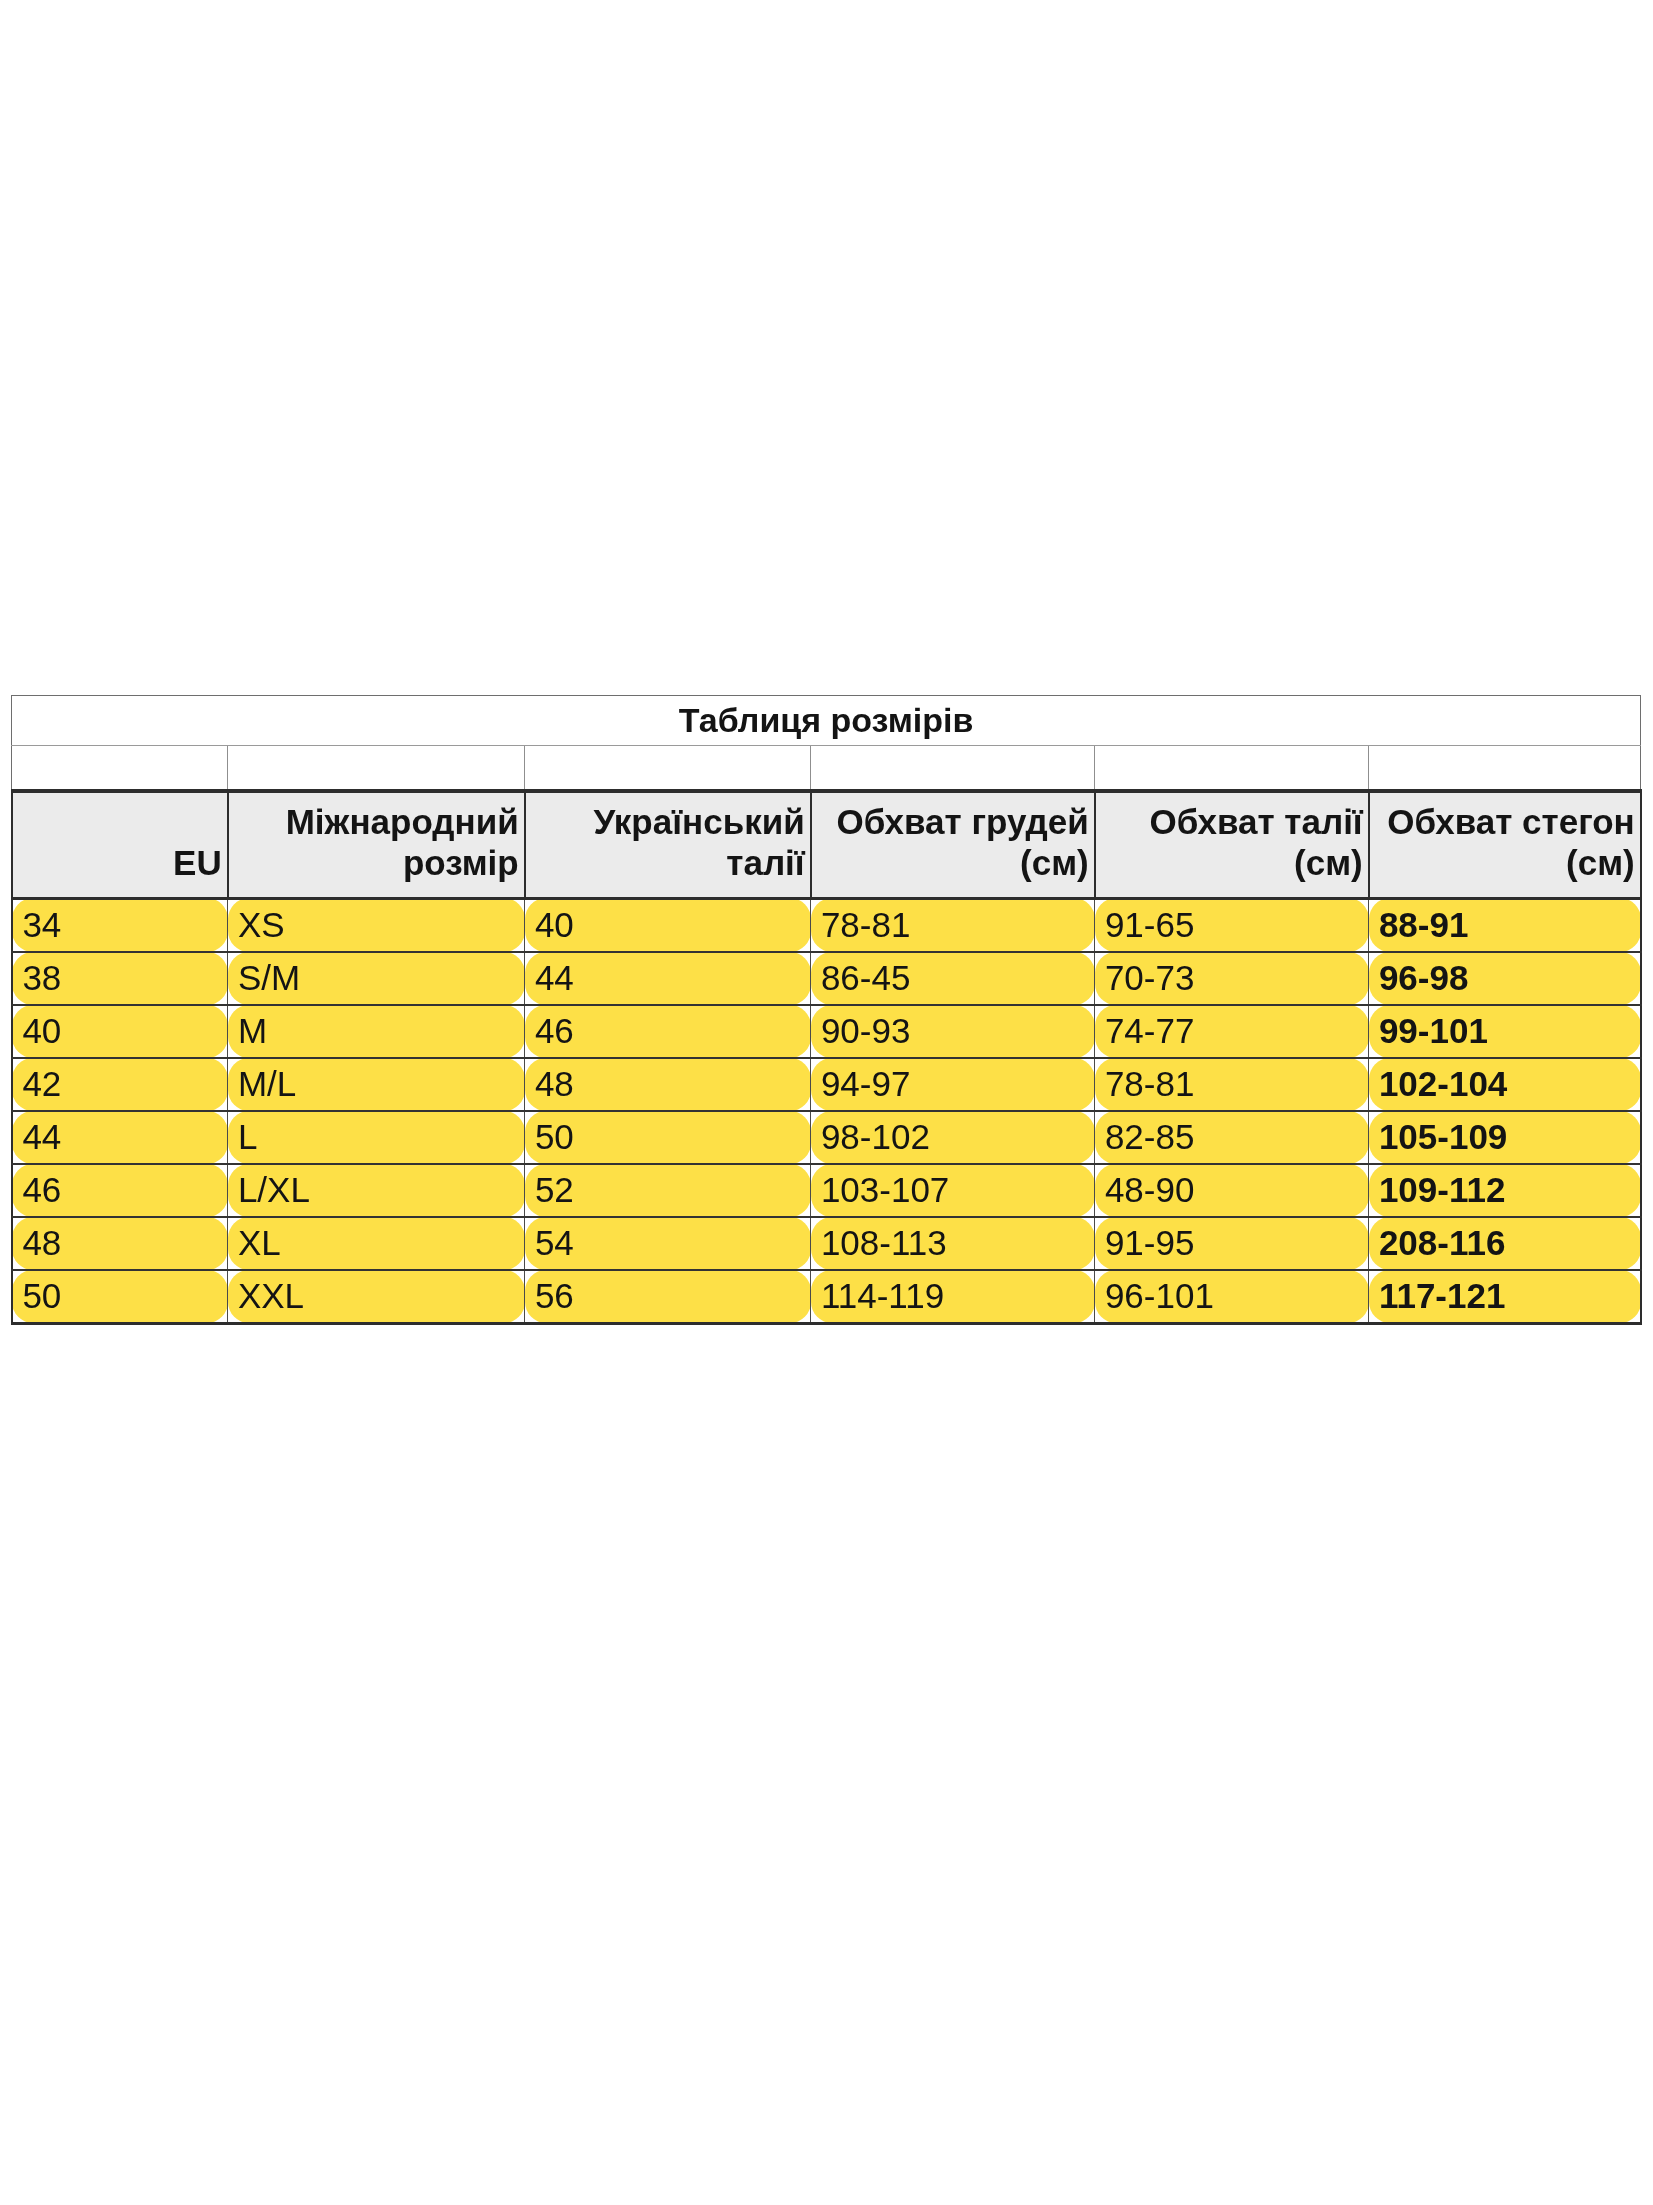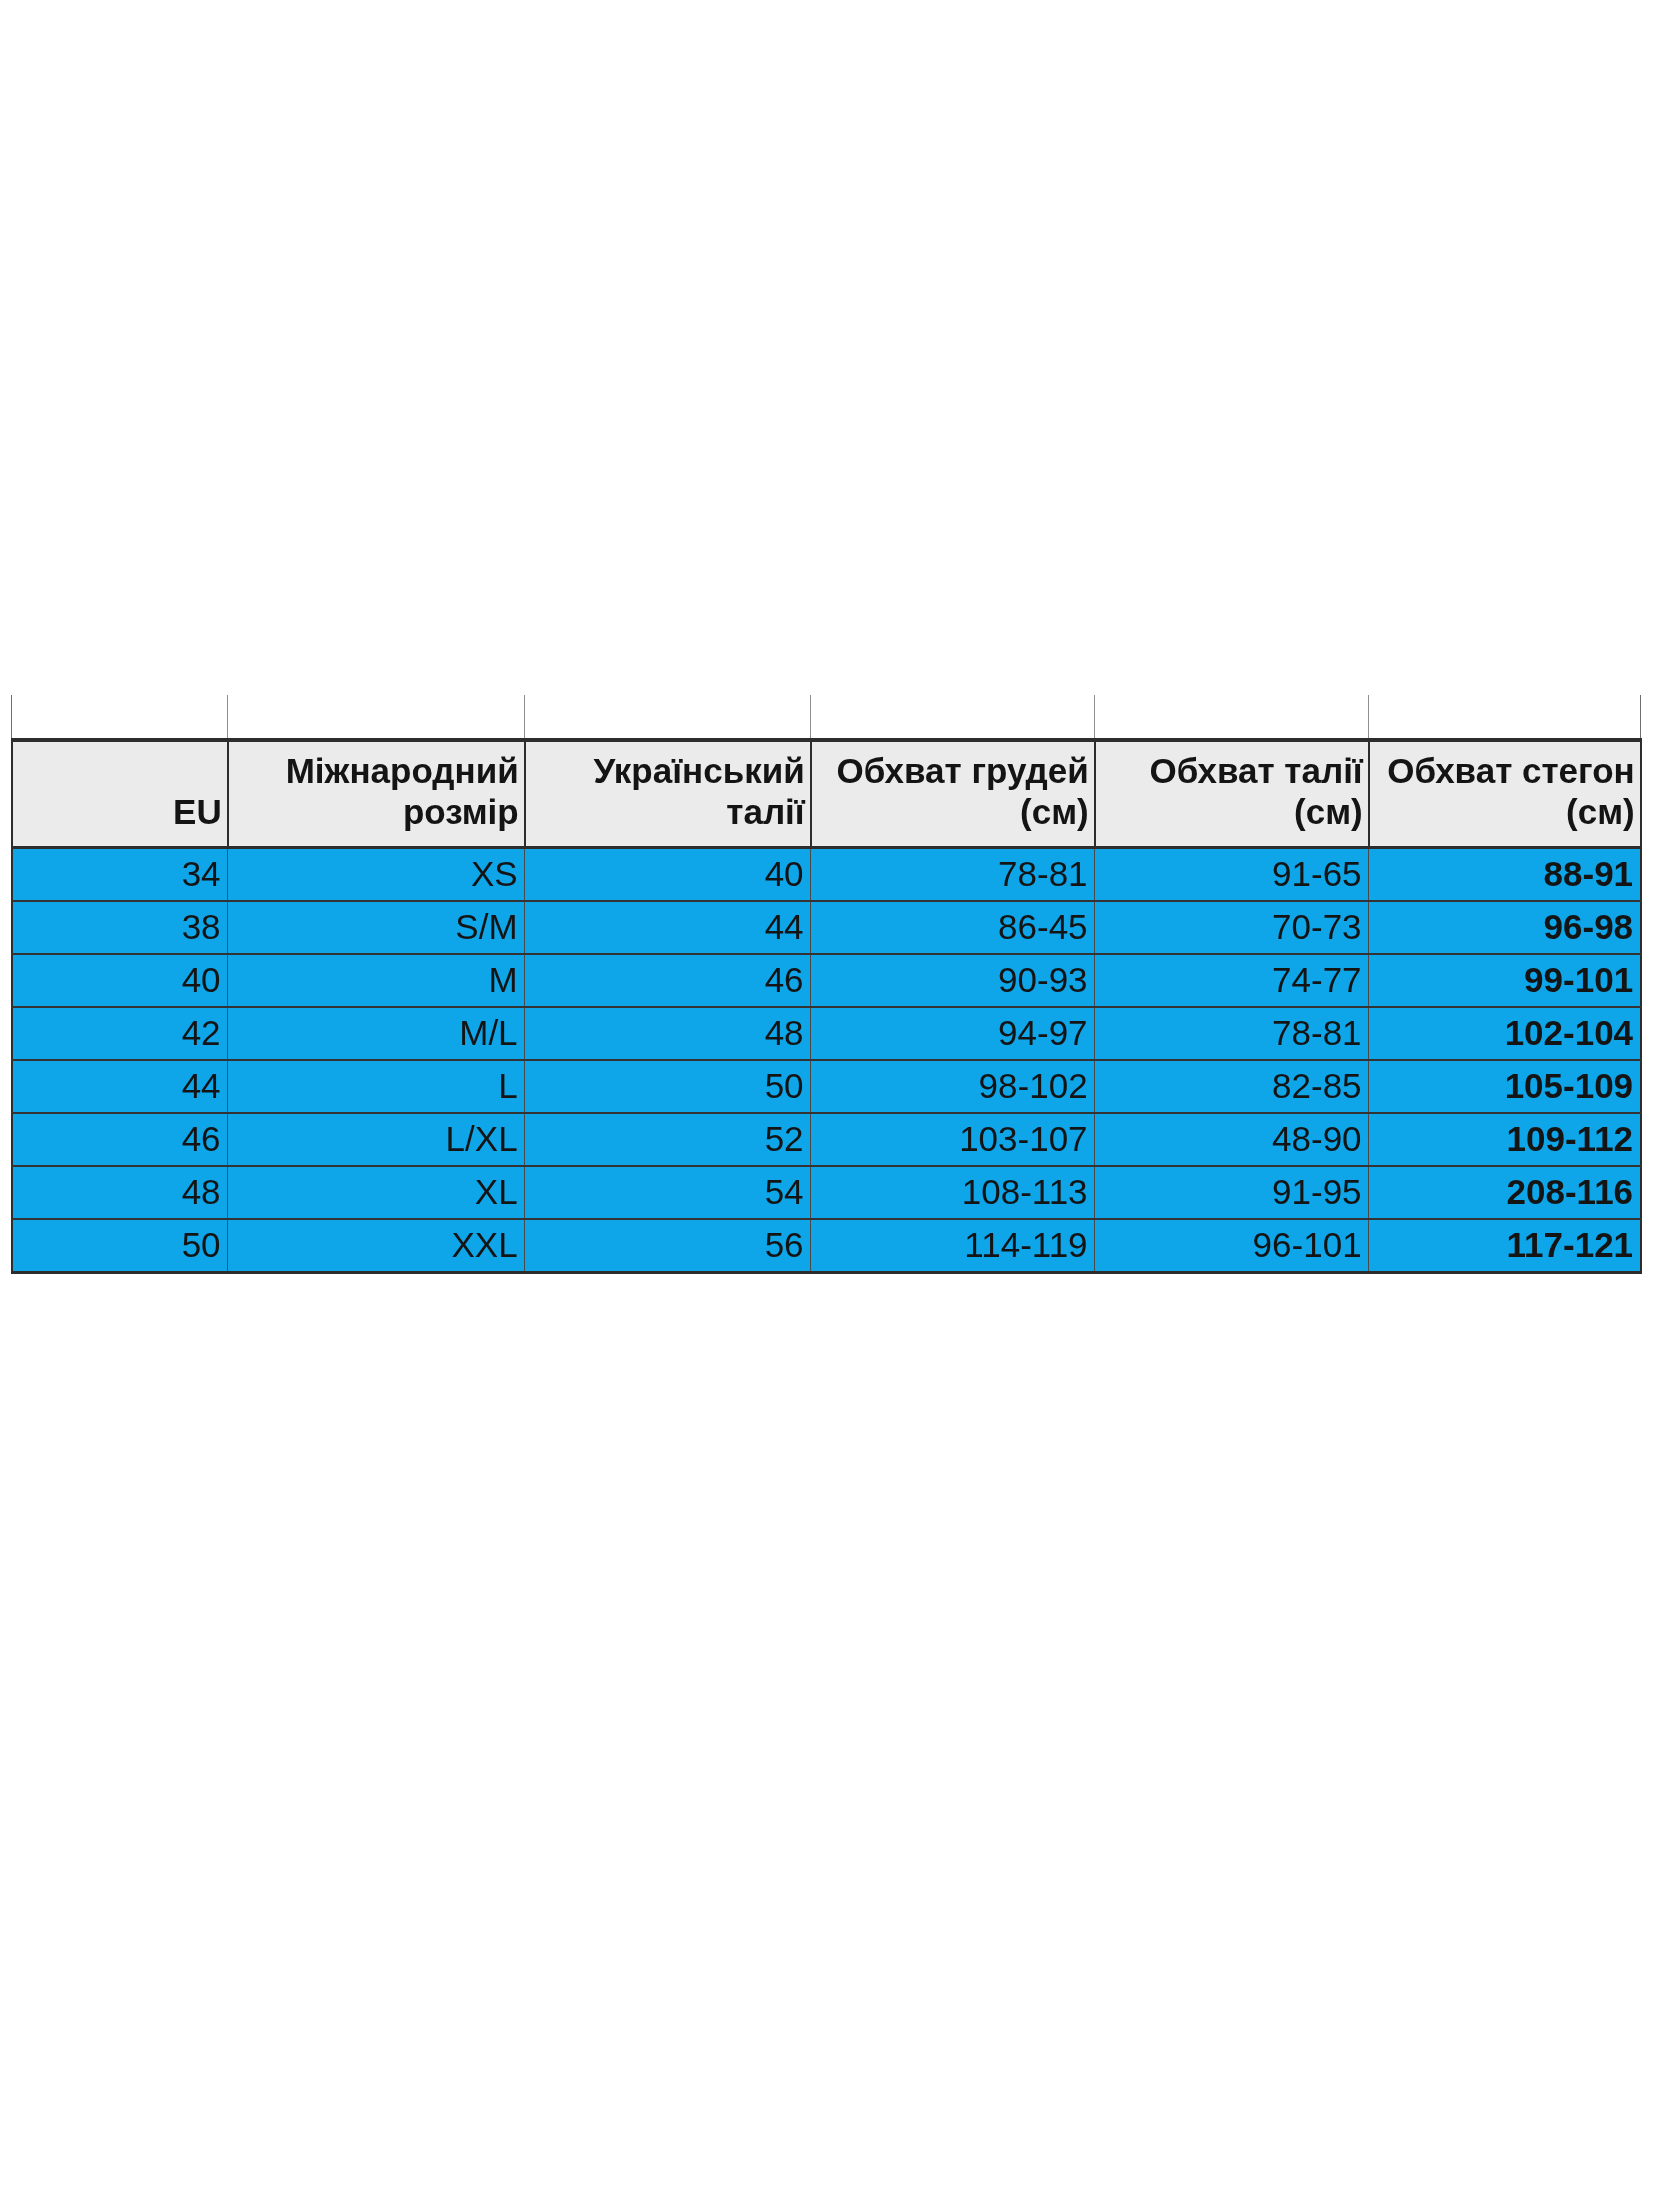--- a/index.html
+++ b/index.html
@@ -61,50 +61,54 @@
     border-top: 4.1px solid #2d2d2d;
     border-bottom: 3.3px solid #2d2d2d;
     border-left: 2.5px solid #2d2d2d;
     border-right: 2.5px solid #2d2d2d;
     height: 82px;
   }
   
   tr.data-row td {
     height: 51px;
     font-size: 35px;
-    text-align: right;
+    text-align: left;
     vertical-align: middle;
     padding: 0 6.5px 0 9.8px;
     border-top: 2.5px solid #333333;
     border-bottom: 2.5px solid #333333;
     border-left: 1.6px solid #4a4a4a;
     border-right: 1.6px solid #4a4a4a;
-    background: #0ea5e9;
+    background: #fde047;
     white-space: nowrap;
     overflow: hidden;
+    border-radius: 21px;
   }
   tr.data-row td:first-child { border-left: 2.5px solid #2d2d2d; }
   tr.data-row td:last-child  { border-right: 2.5px solid #2d2d2d; font-weight: bold; }
   tr.data-row:last-child td  { border-bottom: 3.3px solid #2d2d2d; }
 </style>
 </head>
 <body>
 
 <div class="size-table-wrap">
   <table class="size-table">
     <colgroup>
       <col style="width:216px">
       <col style="width:297px">
       <col style="width:286px">
       <col style="width:284px">
       <col style="width:274px">
       <col style="width:272px">
     </colgroup>
 
     <tbody>
+        <tr class="title-row">
+      <td colspan="6">Таблиця розмірів</td>
+    </tr>
 
     <tr class="spacer-row">
       <td></td>
       <td></td>
       <td></td>
       <td></td>
       <td></td>
       <td></td>
     </tr>
 

